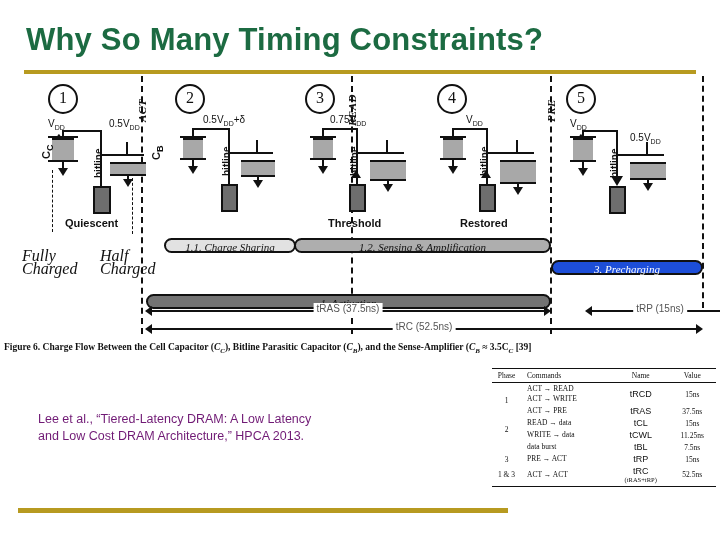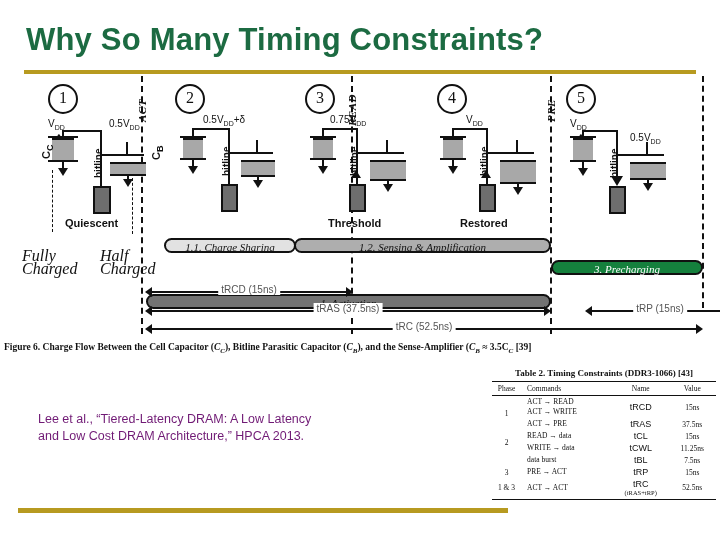--- a/index.html
+++ b/index.html
@@ -176,21 +176,21 @@
     font-size: 11px;
     line-height: 15px;
     text-align: center;
     color: #111;
     box-sizing: border-box;
     white-space: nowrap;
   }
   .phase-cs   { background: #e2e2e2; }
   .phase-sa   { background: #aeaeae; }
   .phase-act  { background: #737373; margin-top: 34px; }
-  .phase-pre  { background: #15803d; color: #ffffff; }
+  .phase-pre  { background: #1d4ed8; color: #ffffff; }
 
   
   .tline {
     position: absolute;
     height: 11px;
   }
   .tline .bar {
     position: absolute;
     left: 6px; right: 6px;
     top: 5px;
@@ -479,26 +479,20 @@
     <div class="cap-body" style="left:630px; top:88px; width:36px; height:14px;"></div>
     <div class="wire" style="left:647px; top:104px; width:2px; height:7px;"></div>
     <div class="gnd-arrow" style="left:643px; top:109px;"></div>
   </div>
 
   <div class="phase-bar phase-cs" style="left:164px; top:164px; width:132px;">1.1. Charge Sharing</div>
   <div class="phase-bar phase-sa" style="left:294px; top:164px; width:257px;">1.2. Sensing &amp; Amplification</div>
   <div class="phase-bar phase-act" style="left:146px; top:186px; width:405px;">1. Activation</div>
   <div class="phase-bar phase-pre" style="left:551px; top:186px; width:152px; border-color:#111;">3. Precharging</div>
 
-  <div class="tline" style="left:145px; top:212px; width:208px;">
-    <div class="ah-l"></div>
-    <div class="bar"></div>
-    <div class="ah-r"></div>
-    <div class="tlabel">tRCD (15ns)</div>
-  </div>
   <div class="tline" style="left:145px; top:231px; width:406px;">
     <div class="ah-l"></div>
     <div class="bar"></div>
     <div class="ah-r"></div>
     <div class="tlabel">tRAS (37.5ns)</div>
   </div>
   <div class="tline" style="left:553px; top:231px; width:150px;margin-left:32px;">
     <div class="ah-l"></div>
     <div class="bar"></div>
     <div class="ah-r"></div>
@@ -515,21 +509,20 @@
 <div class="fig-caption">
   <span>Figure 6. Charge Flow Between the Cell Capacitor (</span><i><span>C</span><sub>C</sub></i><span>), Bitline Parasitic Capacitor (</span><i><span>C</span><sub>B</sub></i><span>), and the Sense-Amplifier (</span><i><span>C</span><sub>B</sub></i><span> ≈ 3.5C</span><i><sub>C</sub></i><span> [39]</span>
 </div>
 
 <div class="citation">
   <span>Lee et al., “Tiered-Latency DRAM: A Low Latency</span><br>
   <span>and Low Cost DRAM Architecture,” HPCA 2013.</span>
 </div>
 
 <div class="tbl-wrap">
-  <div class="tbl-title">Table 2. Timing Constraints (DDR3-1066) [43]</div>
   <table class="tc">
     <thead>
       <tr>
         <th style="width:26px;text-align:center;">Phase</th>
         <th style="width:90px; text-align:left; padding-left:6px;">Commands</th>
         <th style="width:54px;">Name</th>
         <th style="width:46px;">Value</th>
       </tr>
     </thead>
     <tbody>

